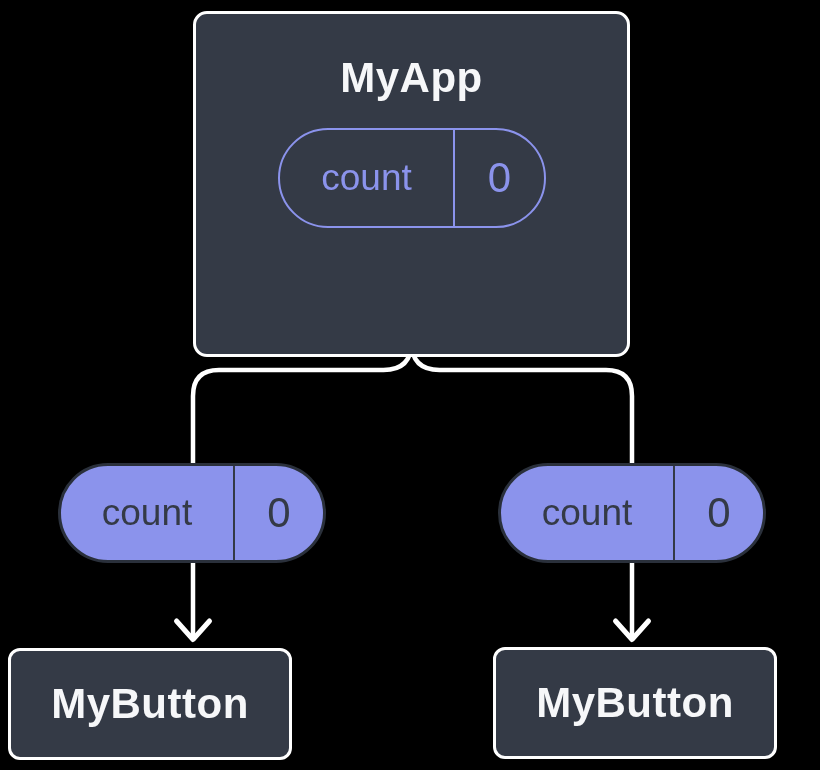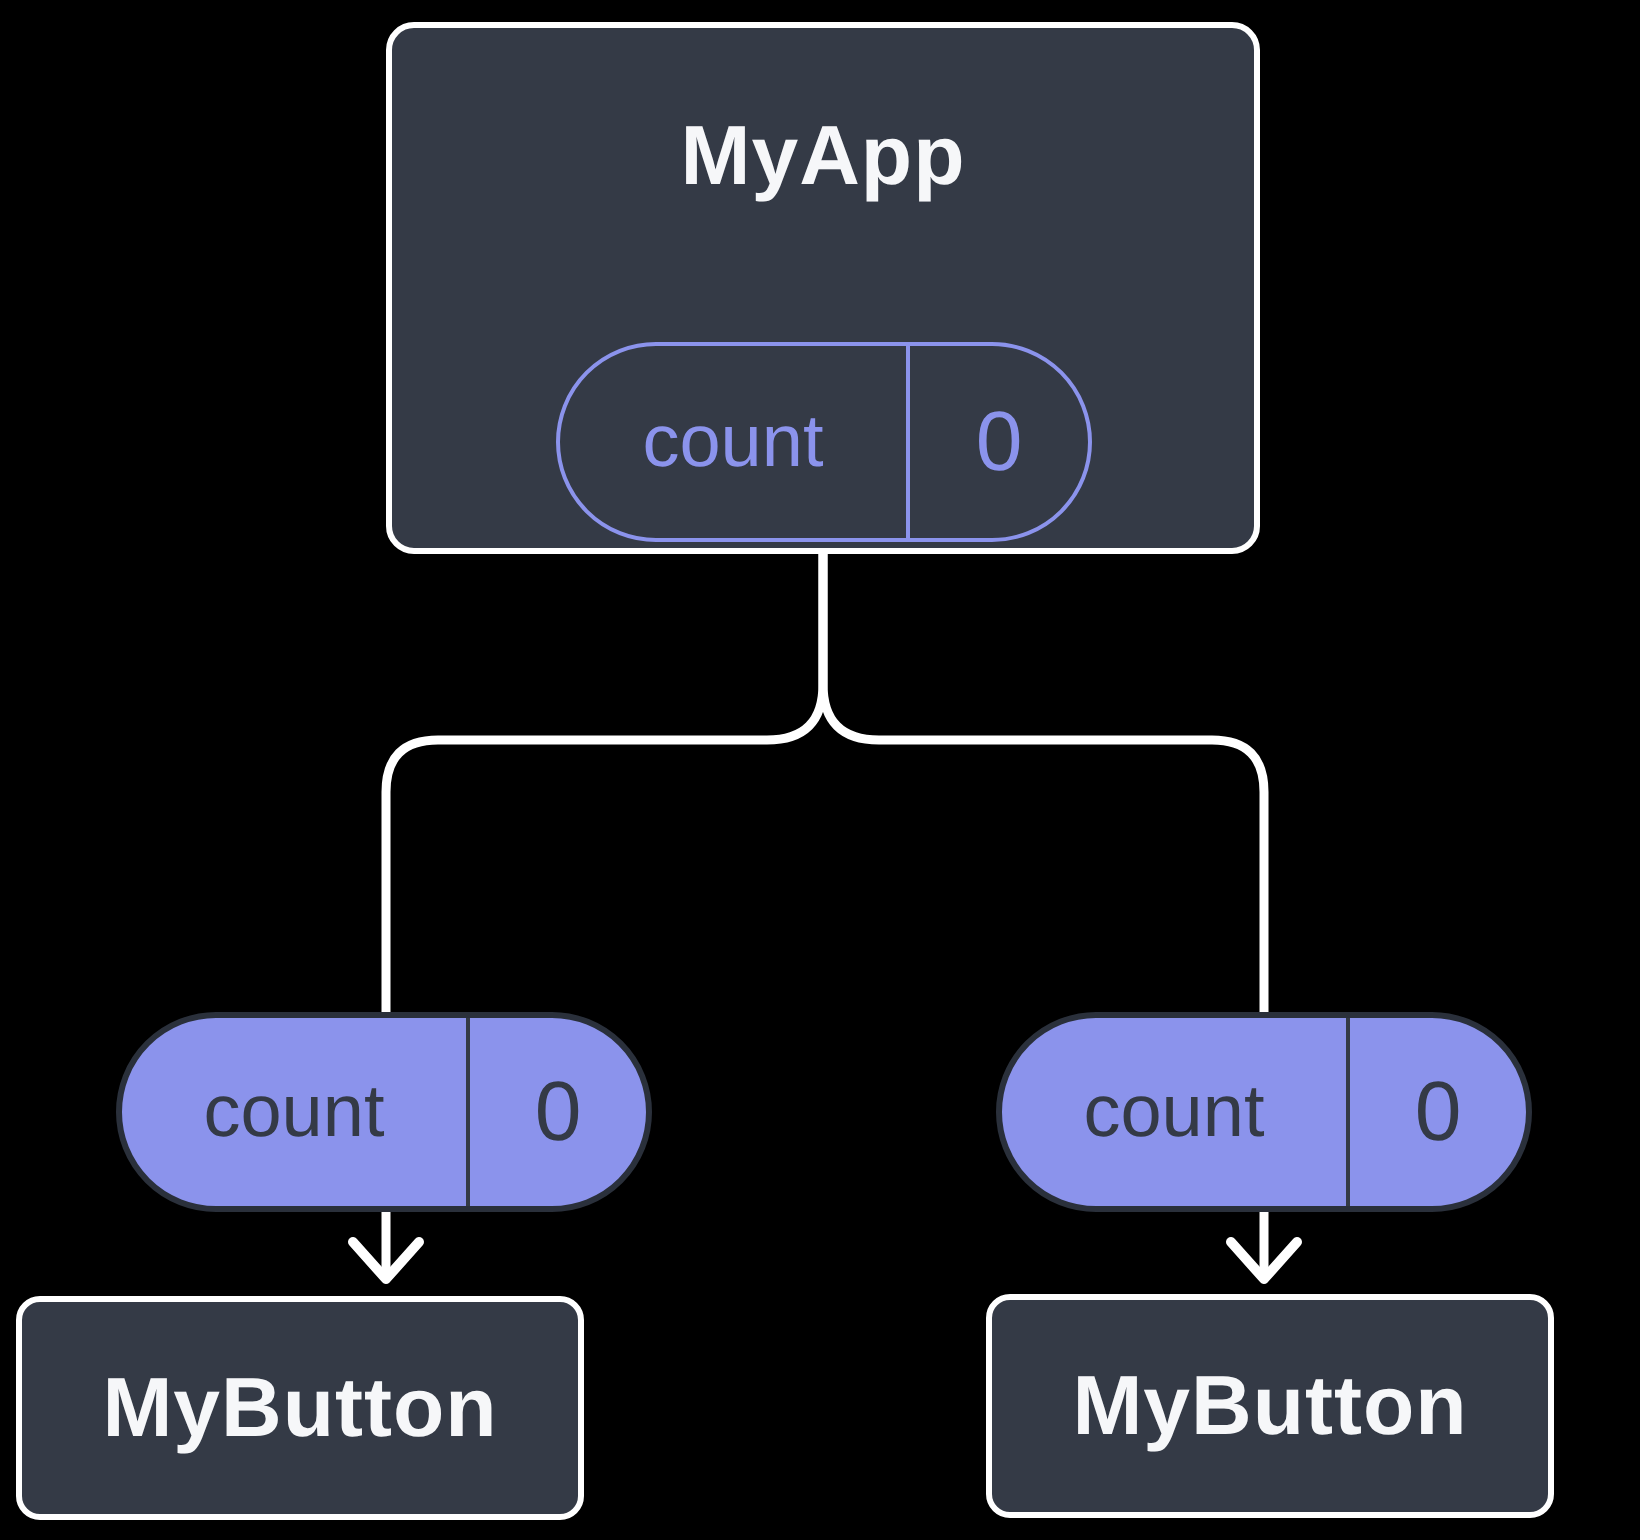--- a/index.html
+++ b/index.html
@@ -24,40 +24,39 @@
   svg.connectors { position: absolute; left: 0; top: 0; width: 820px; height: 770px; }
   .line { fill: none; stroke: var(--line-white); stroke-width: 4.5px; }
   .arrow { fill: none; stroke: var(--line-white); stroke-width: 5px; stroke-linecap: round; stroke-linejoin: round; }
 
   .card {
     position: absolute;
     background: var(--card-fill);
     border: 3px solid var(--card-border);
     box-sizing: border-box;
   }
-  .card.root { left: 193px; top: 11px; width: 437px; height: 266px; border-radius: 14px; padding-left: 24px; }
+  .card.root { left: 193px; top: 11px; width: 437px; height: 346px; border-radius: 14px; padding-left: 24px; }
   .card-title {
     color: var(--title-text);
     font-size: 42px;
     font-weight: bold;
     letter-spacing: 0.5px;
     text-align: center;
     white-space: nowrap;
   }
   .root .card-title { position: absolute; top: 40px; left: 0; right: 0; }
 
   .pill {
     position: absolute;
     width: 268px;
     height: 100px;
     border-radius: 50px;
     display: flex;
     box-sizing: border-box;
     overflow: hidden;
-    margin-top: 43px;
   }
   .pill-name {
     width: 173px;
     display: flex;
     align-items: center;
     justify-content: center;
     font-size: 37px;
   }
   .pill-value {
     flex: 1;

